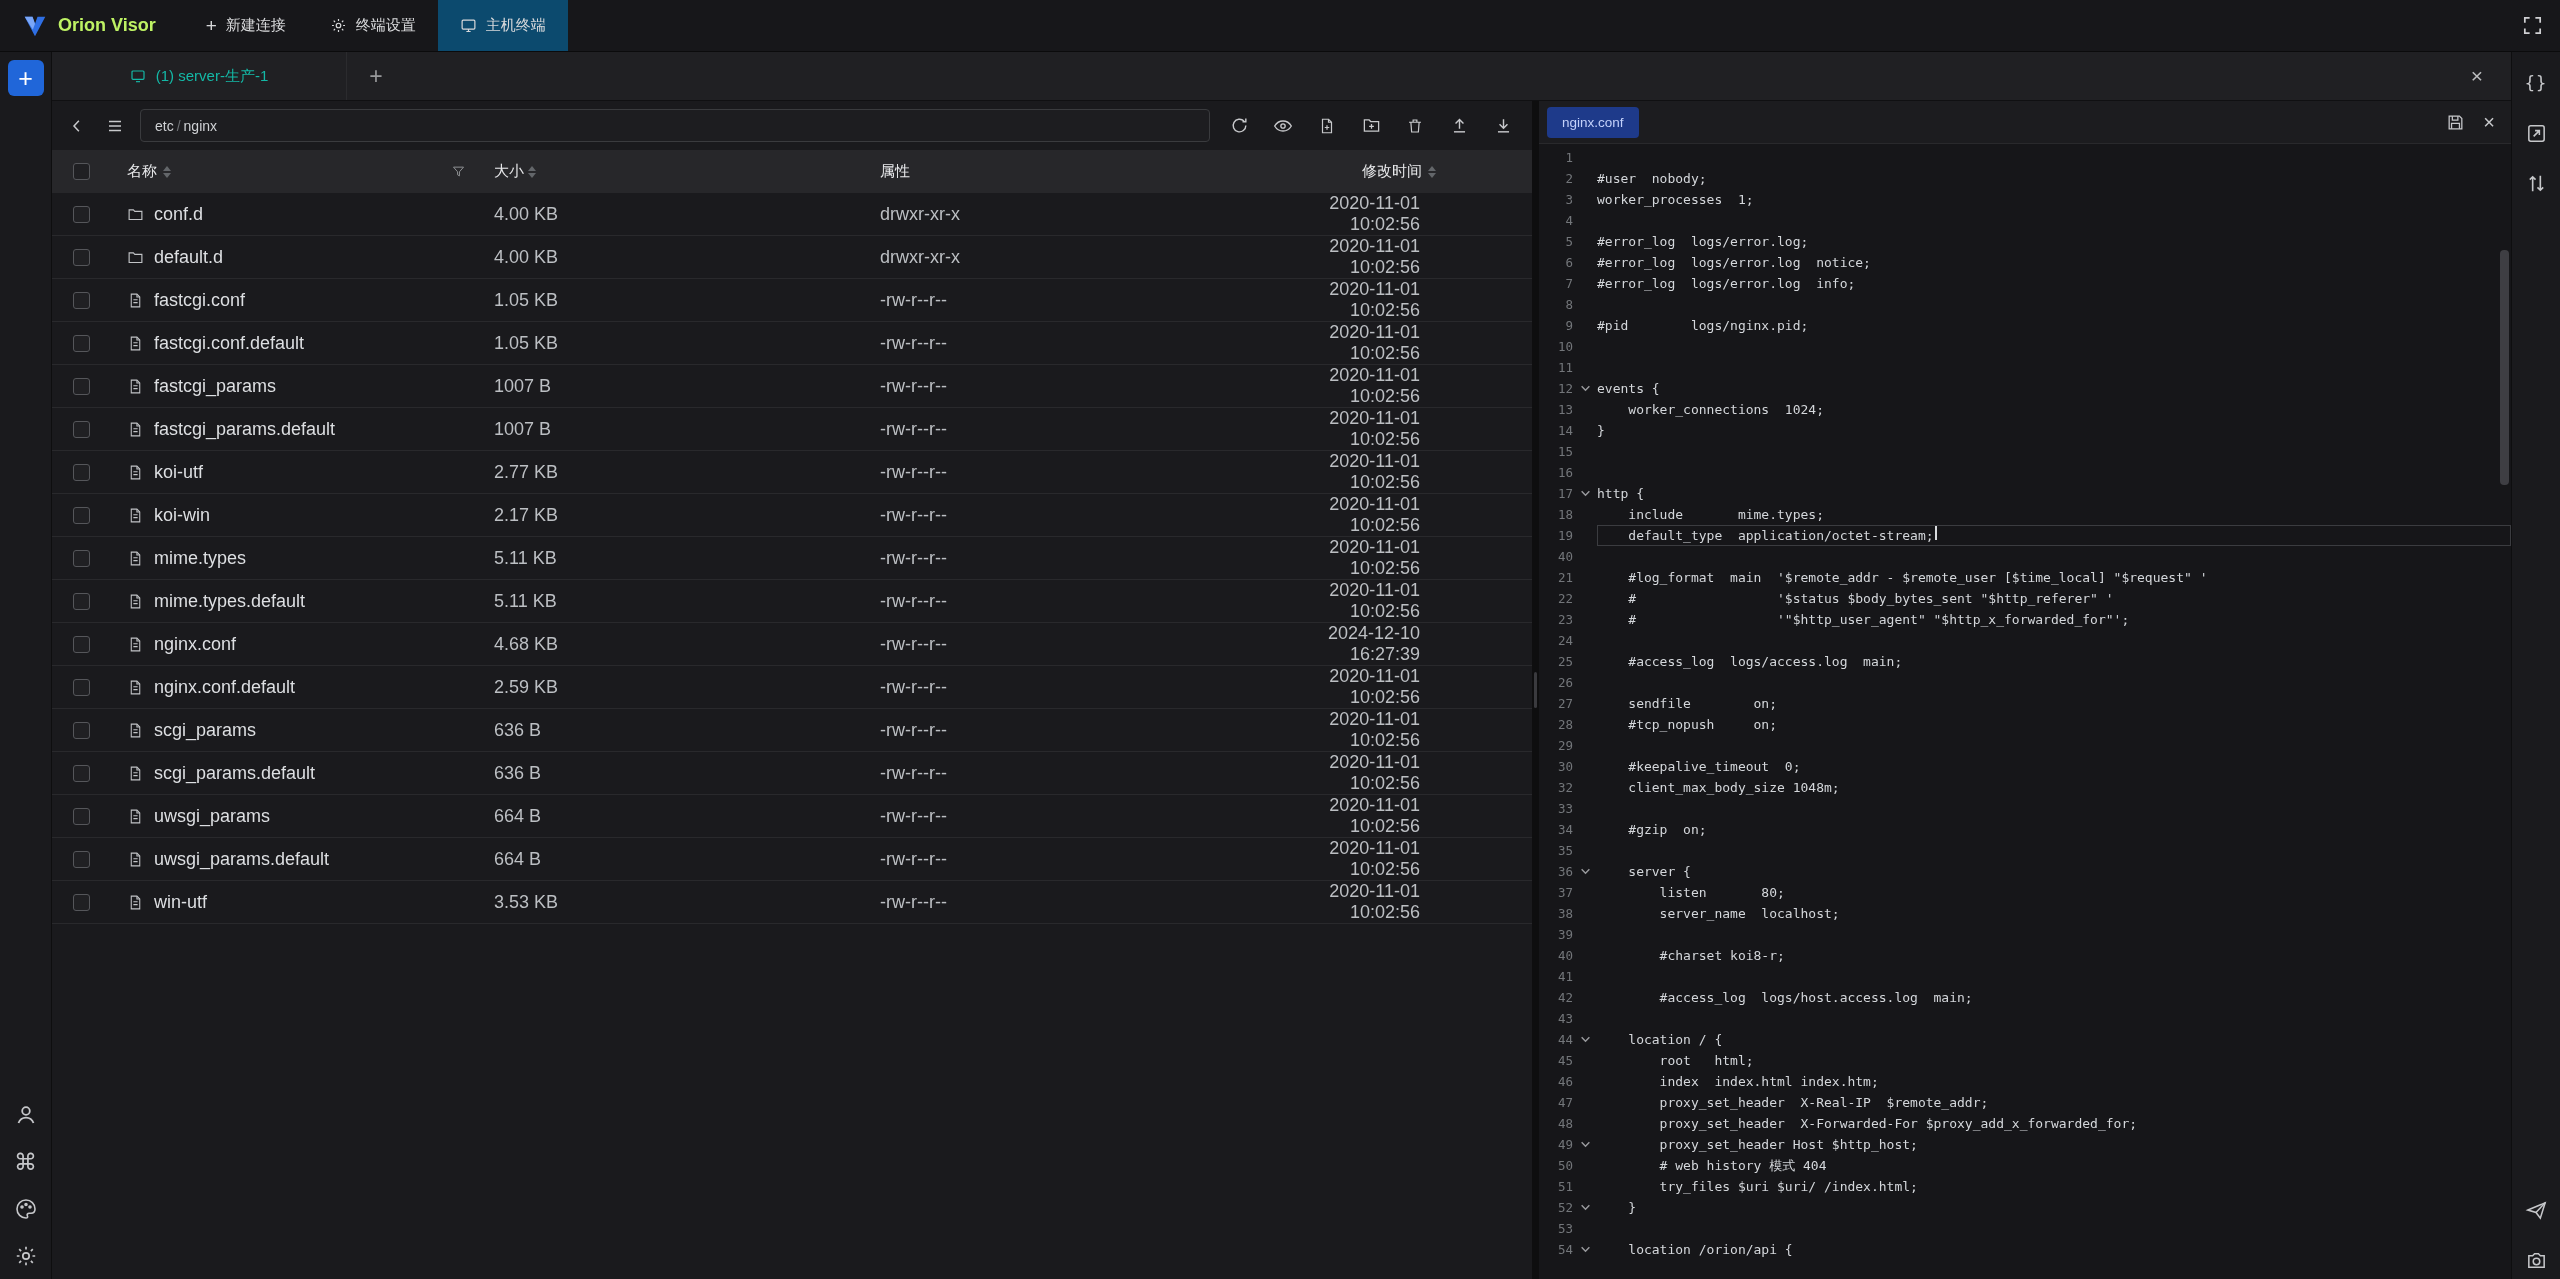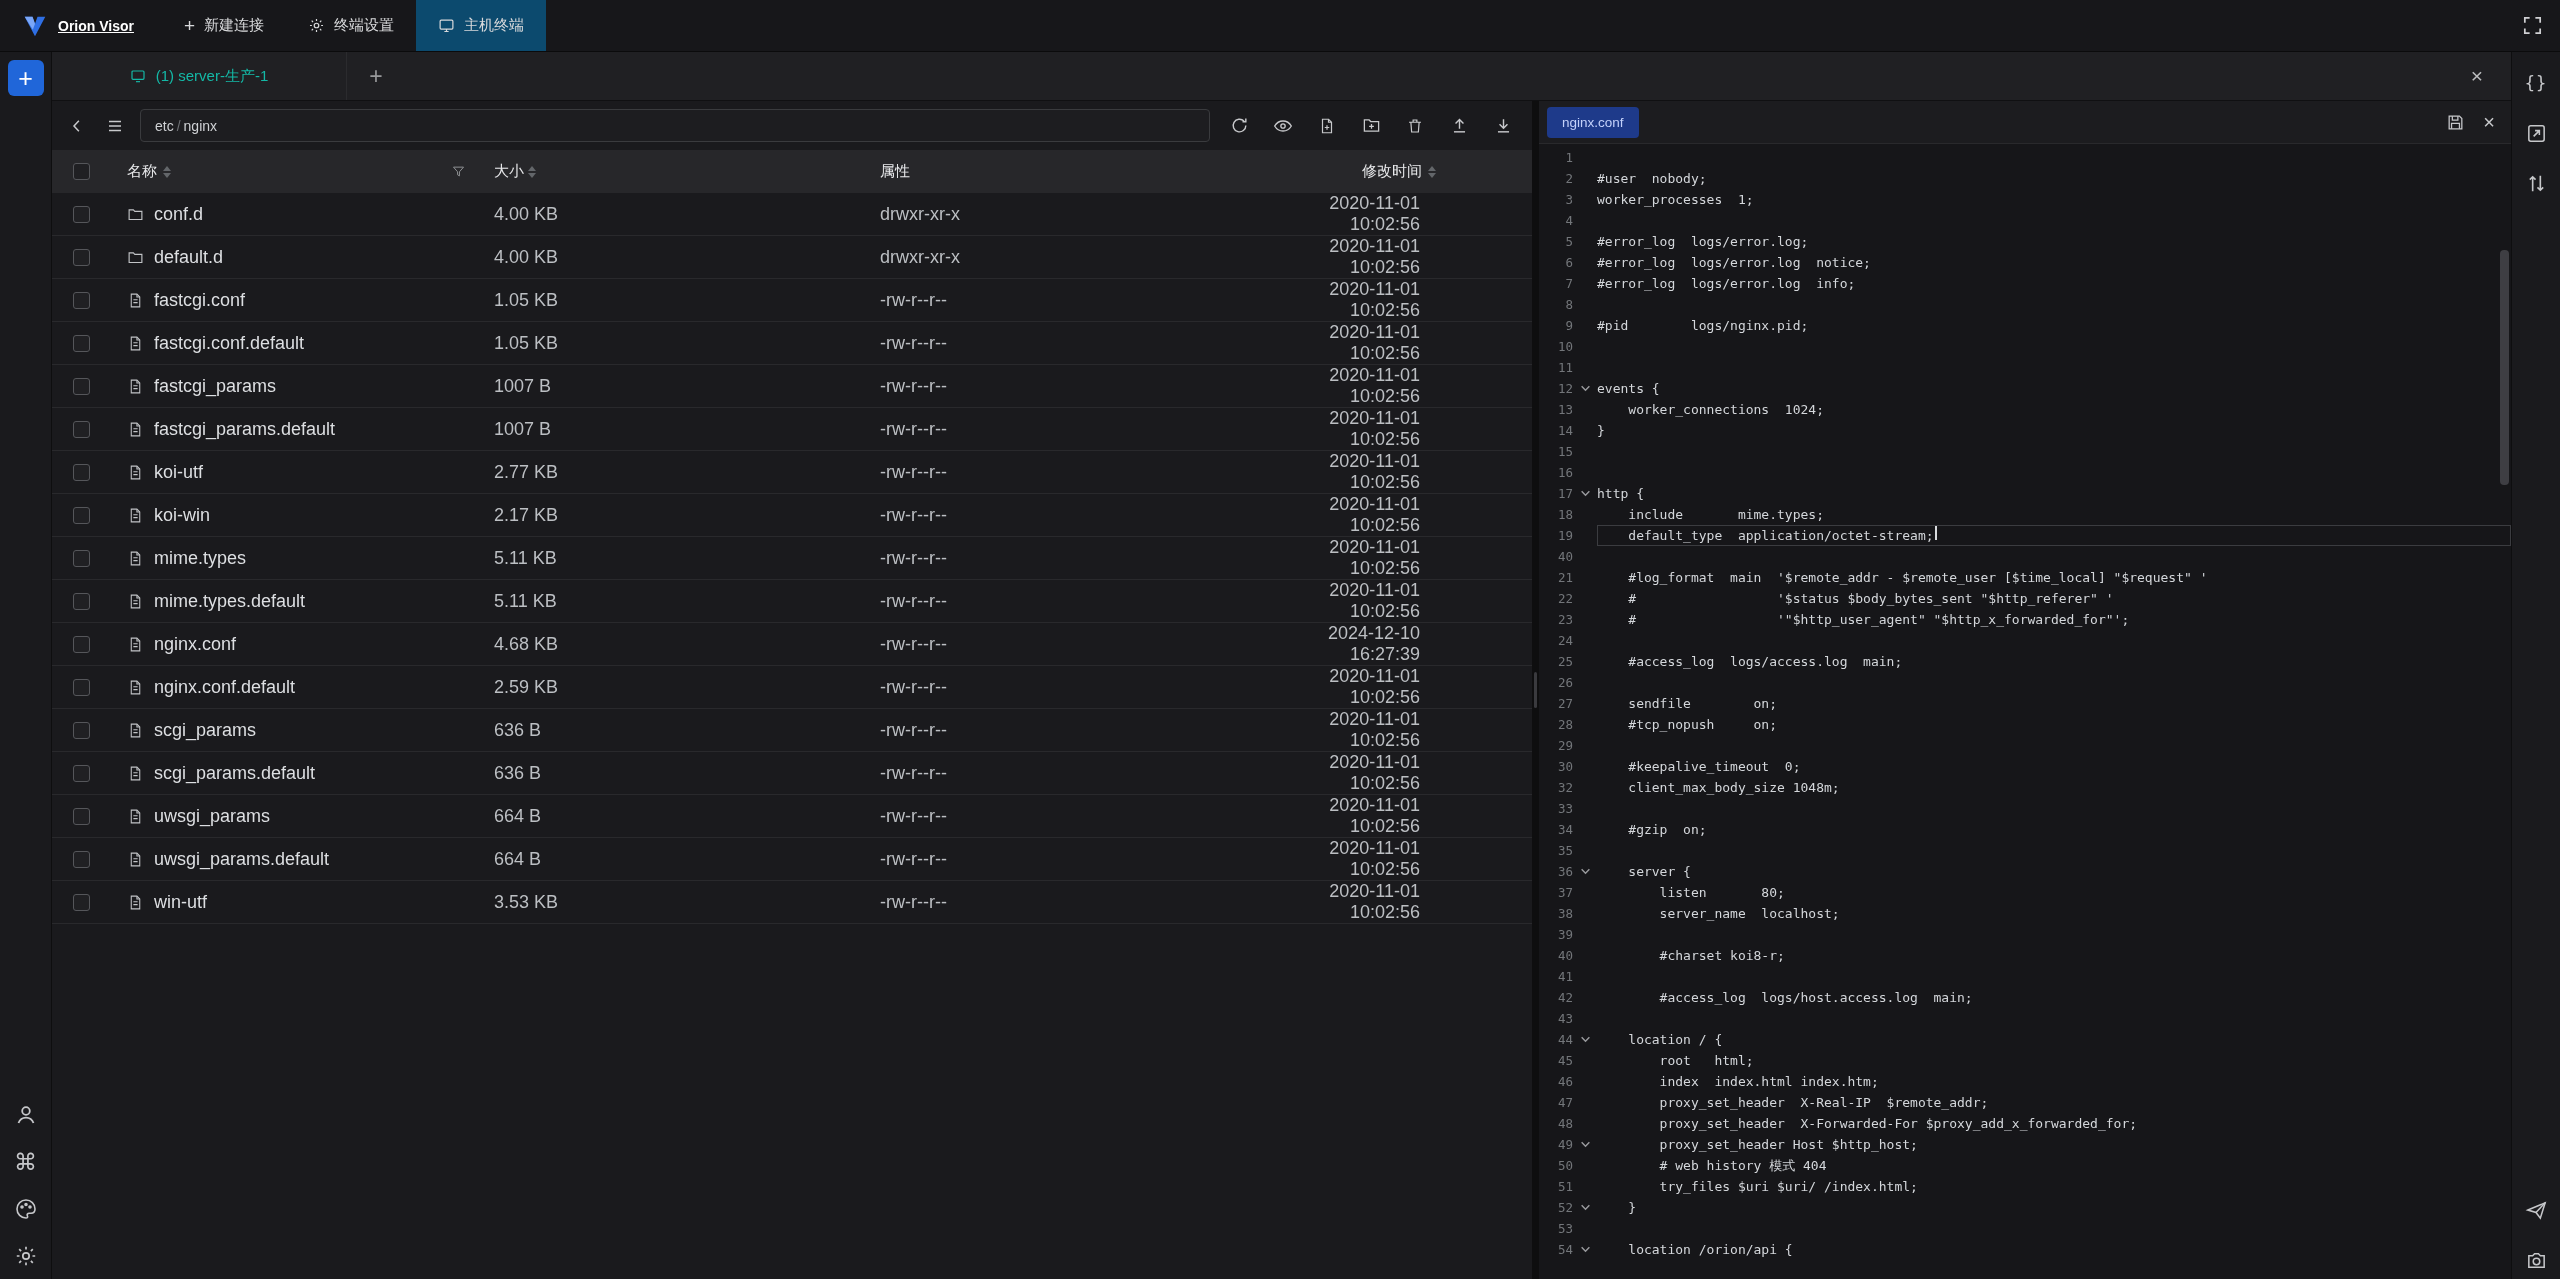--- a/index.html
+++ b/index.html
@@ -4,21 +4,21 @@
 <style>
   *{margin:0;padding:0;box-sizing:border-box;}
   html,body{width:2560px;height:1279px;overflow:hidden;background:#101012;
     font-family:"Liberation Sans","DejaVu Sans",sans-serif;color:#d6d8da;}
   .app{width:2560px;height:1279px;display:flex;flex-direction:column;}
   svg{display:block;}
 
   
   .topbar{flex:0 0 52px;background:#17171a;display:flex;align-items:stretch;border-bottom:1px solid #0b0b0c;}
   .brand{display:flex;align-items:center;gap:10px;padding:0 28px 0 22px;}
-  .brand-name{font-size:14px;font-weight:bold;color:#ffffff;text-decoration:underline;}
+  .brand-name{font-size:18px;font-weight:bold;color:#bef264;}
   .topmenu{display:flex;align-items:stretch;}
   .menu-item{display:flex;align-items:center;gap:9px;padding:0 22px;font-size:15px;color:#d8d9db;cursor:pointer;}
   .menu-item.active{background:#0c4a6e;}
   .menu-plus{font-size:19px;color:#d8d9db;line-height:1;}
   .topbar-right{margin-left:auto;display:flex;align-items:center;padding-right:16px;color:#cfd0d3;}
 
   
   .body{flex:1;display:flex;min-height:0;}
   .left-strip{flex:0 0 52px;background:#1a1a1d;border-right:1px solid #0e0e0f;
     display:flex;flex-direction:column;align-items:center;padding:8px 0;}

